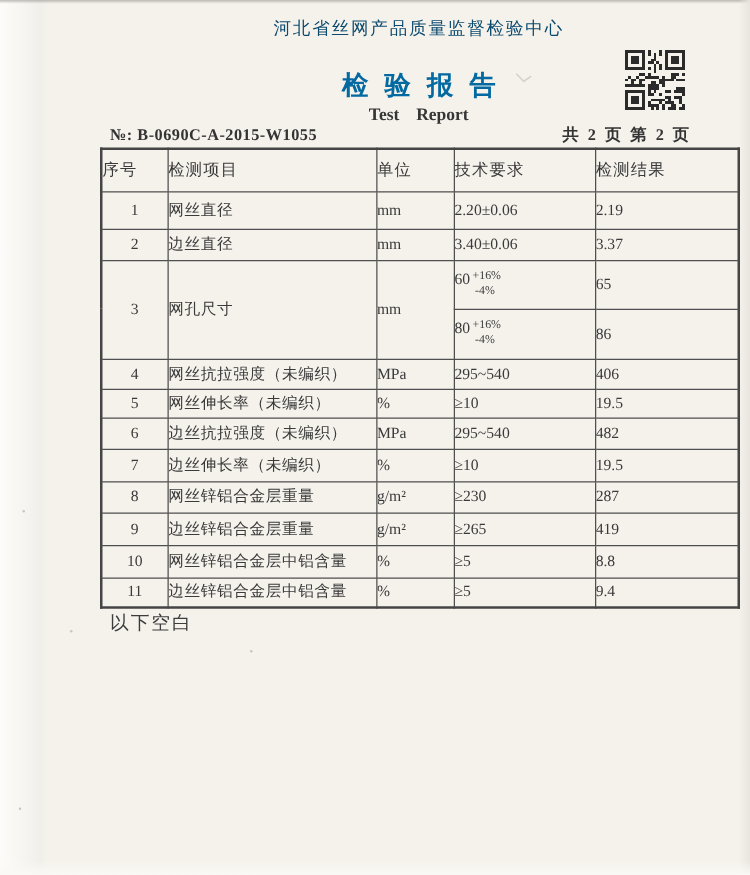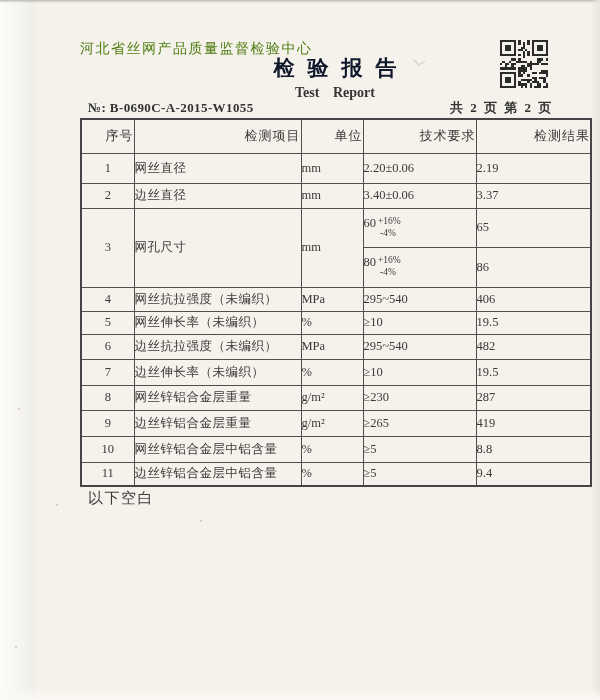--- a/index.html
+++ b/index.html
@@ -15,43 +15,43 @@
   .edge-top{position:absolute;left:0;top:0;width:600px;height:3px;
     background:linear-gradient(180deg,rgba(140,138,132,.55),rgba(140,138,132,0));}
   .edge-right{position:absolute;right:0;top:0;width:9px;height:700px;
     background:linear-gradient(270deg,#e8e5de,rgba(232,229,222,0));}
   .edge-bottom{position:absolute;left:0;bottom:0;width:600px;height:12px;
     background:linear-gradient(0deg,#fbf9f5,rgba(251,249,245,0));}
   .speck{position:absolute;width:2px;height:2px;border-radius:50%;background:#bdbab2;opacity:.8;}
   .artifact{position:absolute;left:412px;top:58px;width:14px;height:9px;opacity:.28;}
 
   
-  .org-name{position:absolute;left:80px;top:40px;width:510px;text-align:left;
-    font-size:14px;letter-spacing:1.5px;color:#4d7c0f;}
+  .org-name{position:absolute;left:80px;top:14px;width:510px;text-align:center;
+    font-size:14px;letter-spacing:1.5px;color:#0c4a6e;}
   .report-title{position:absolute;left:80px;top:54px;width:510px;text-align:center;
-    font-size:21px;font-weight:bold;letter-spacing:13px;text-indent:13px;color:#0f172a;}
+    font-size:21px;font-weight:bold;letter-spacing:13px;text-indent:13px;color:#0369a1;}
   .report-subtitle{position:absolute;left:80px;top:85px;width:510px;text-align:center;
     font-size:14px;font-weight:bold;word-spacing:10px;color:#363636;}
   .report-no{position:absolute;left:88px;top:100px;font-size:13px;font-weight:bold;
     letter-spacing:.4px;color:#333;}
   .page-info{position:absolute;left:450px;top:99px;width:110px;font-size:13px;
     font-weight:bold;letter-spacing:2px;color:#333;}
   .qr{position:absolute;left:500px;top:40px;width:48px;height:48px;}
   .qr svg{width:48px;height:48px;display:block;}
   .qr rect{fill:#2b2b2b;}
 
   
   table.results{position:absolute;left:80px;top:118px;width:510px;
     border-collapse:collapse;table-layout:fixed;
     font-size:12.5px;color:#3a3a3a;}
   table.results th,table.results td{
     border:1px solid #4f4f4f;vertical-align:middle;
     padding:0;overflow:hidden;white-space:nowrap;}
   table.results{border:2px solid #454545;}
-  th{font-weight:normal;font-size:13px;text-align:right;letter-spacing:1px;}
+  th{font-weight:normal;font-size:13px;text-align:left;letter-spacing:1px;}
   td.no{text-align:center;}
   td.item{padding-left:10px;letter-spacing:.5px;}
   td.unit{padding-left:9px;}
   td.req{padding-left:9px;}
   td.res{padding-left:8px;}
   tr.hhead{height:34px;} tr.h1{height:30px;} tr.h2{height:25px;}
   tr.h3a{height:39px;} tr.h3b{height:40px;}
   tr.h4{height:24px;} tr.h5{height:23px;} tr.h6{height:25px;} tr.h7{height:26px;}
   tr.h8{height:25px;} tr.h9{height:26px;} tr.h10{height:26px;padding-left:29px;} tr.h11{height:24px;}
   .tol{display:inline-flex;}

